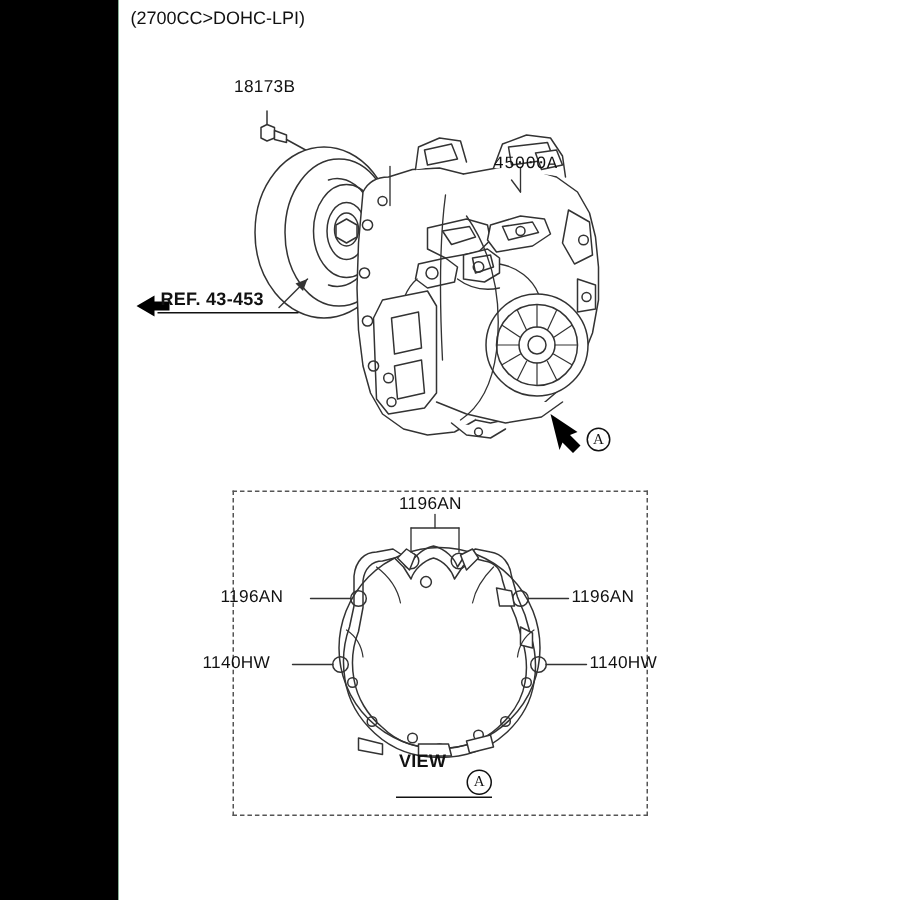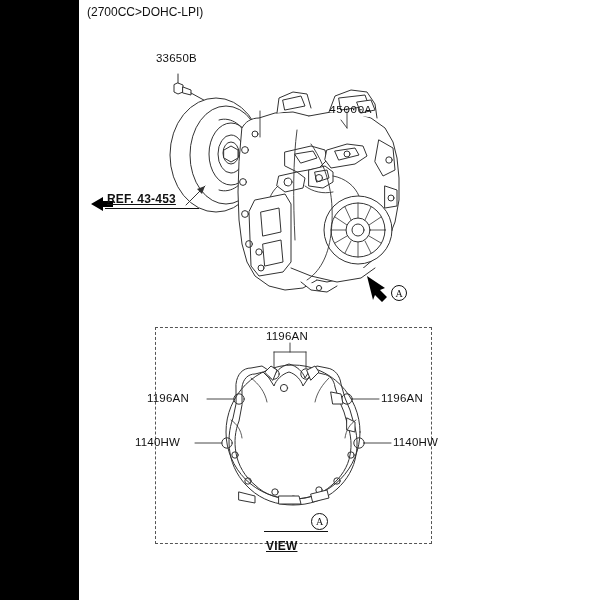--- a/index.html
+++ b/index.html
@@ -37,21 +37,20 @@
     position: absolute;
     font-family: "Liberation Sans", sans-serif;
     font-size: 11.5px;
     color: #111111;
     white-space: nowrap;
     letter-spacing: 0.2px;
   }
   .label-bold {
     font-weight: bold;
     font-size: 12px;
-    text-decoration: underline;
   }
   .title {
     position: absolute;
     left: 8px;
     top: 5px;
     font-size: 12px;
     color: #111111;
     white-space: nowrap;
   }
   svg.art {
@@ -213,21 +212,21 @@
         <g fill="#000000" stroke="none">
           <path d="M12,204 L24,197 L24,201 L34,201 L34,207 L24,207 L24,211 Z"></path>
         </g>
 
         <g fill="#000000" stroke="none">
           <path d="M288,276 L306,288 L301,290 L308,297 L303,302 L296,295 L294,300 Z"></path>
         </g>
       </g>
     </svg>
 
-    <div class="label" style="left:77px; top:52px;">33650B</div>
+    <div class="label" style="left:77px; top:52px;">18173B</div>
 
     <div class="label" style="left:250px; top:103px;font-family:Liberation Mono, monospace;">45000A</div>
 
     <div class="label label-bold" style="left:28px; top:192px;">REF. 43-453</div>
     <div class="ref-underline" style="left:26px; top:208px; width:94px;"></div>
 
     <div class="circ-marker" style="left:312px; top:285px; width:14px; height:14px;">A</div>
 
     <div class="dashbox" style="left:76px; top:327px; width:275px; height:215px;"></div>
 
@@ -315,18 +314,18 @@
     <div class="label" style="left:187px; top:330px;">1196AN</div>
 
     <div class="label" style="left:68px; top:392px;">1196AN</div>
 
     <div class="label" style="left:302px; top:392px;">1196AN</div>
 
     <div class="label" style="left:56px; top:436px;">1140HW</div>
 
     <div class="label" style="left:314px; top:436px;">1140HW</div>
 
-    <div class="label label-bold" style="left:187px; top:539px;">VIEW</div>
+    <div class="label label-bold" style="left:187px; top:500px;">VIEW</div>
     <div class="circ-marker" style="left:232px; top:513px; width:15px; height:15px;">A</div>
     <div class="view-underline" style="left:185px; top:531px; width:64px;"></div>
 
   </div>
 </div>
 
 </body></html>

